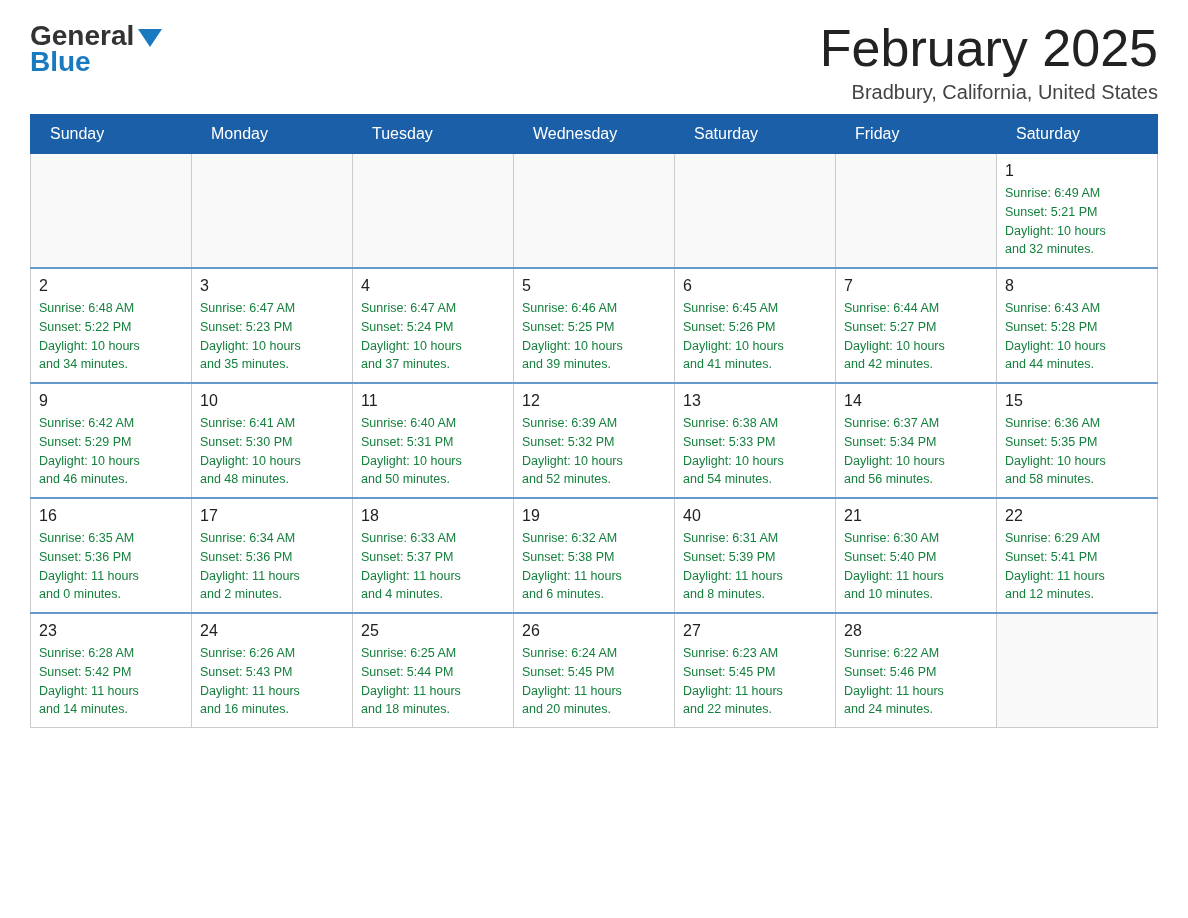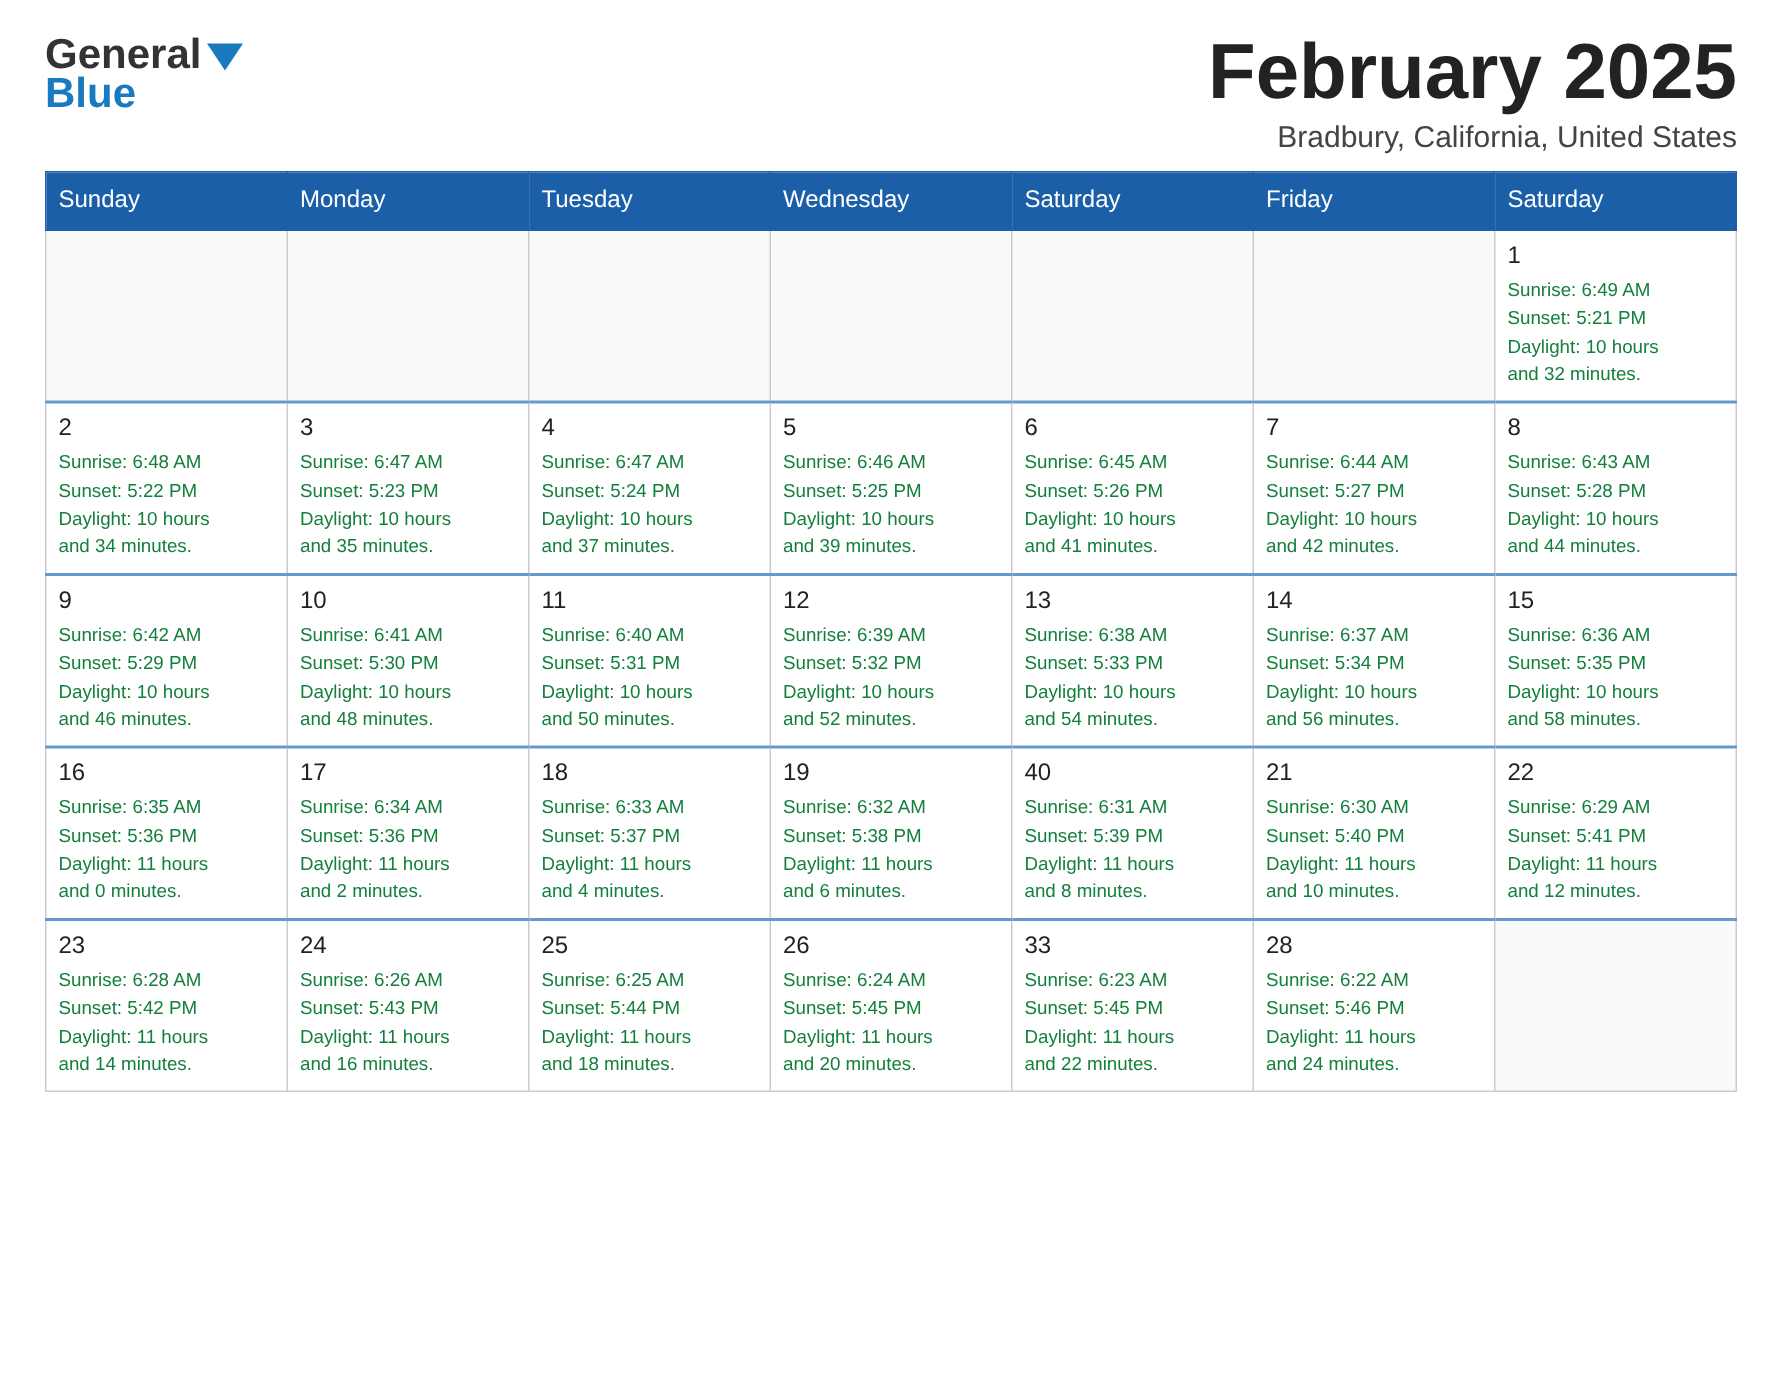--- a/index.html
+++ b/index.html
@@ -42,38 +42,38 @@
       font-size: 28px;
       font-weight: bold;
       color: #1a7abf;
       margin-top: -6px;
     }
     .title-block {
       text-align: right;
     }
     .month-title {
       font-size: 52px;
-      font-weight: bold;
+      font-weight: normal;
       color: #222;
       line-height: 1.1;
     }
     .location {
       font-size: 20px;
       color: #444;
       margin-top: 4px;
     }
     .calendar {
       width: 100%;
       border-collapse: collapse;
       margin-top: 10px;
     }
     .calendar th {
       background-color: #1a5fa8;
       color: #fff;
-      padding: 10px 8px;
+      padding: 10px 19px;
       font-size: 16px;
       font-weight: normal;
       text-align: left;
       border: 1px solid #1a5fa8;
     }
     .calendar td {
       vertical-align: top;
       padding: 8px 8px;
       border: 1px solid #ccc;
       width: 14.28%;
@@ -243,21 +243,21 @@
         </td>
         <td>
           <div class="day-number">25</div>
           <div class="day-info">Sunrise: 6:25 AM<br>Sunset: 5:44 PM<br>Daylight: 11 hours<br>and 18 minutes.</div>
         </td>
         <td>
           <div class="day-number">26</div>
           <div class="day-info">Sunrise: 6:24 AM<br>Sunset: 5:45 PM<br>Daylight: 11 hours<br>and 20 minutes.</div>
         </td>
         <td>
-          <div class="day-number">33</div>
+          <div class="day-number">27</div>
           <div class="day-info">Sunrise: 6:23 AM<br>Sunset: 5:45 PM<br>Daylight: 11 hours<br>and 22 minutes.</div>
         </td>
         <td>
           <div class="day-number">28</div>
           <div class="day-info">Sunrise: 6:22 AM<br>Sunset: 5:46 PM<br>Daylight: 11 hours<br>and 24 minutes.</div>
         </td>
         <td class="empty"></td>
       </tr>
     </tbody>
 </table>

